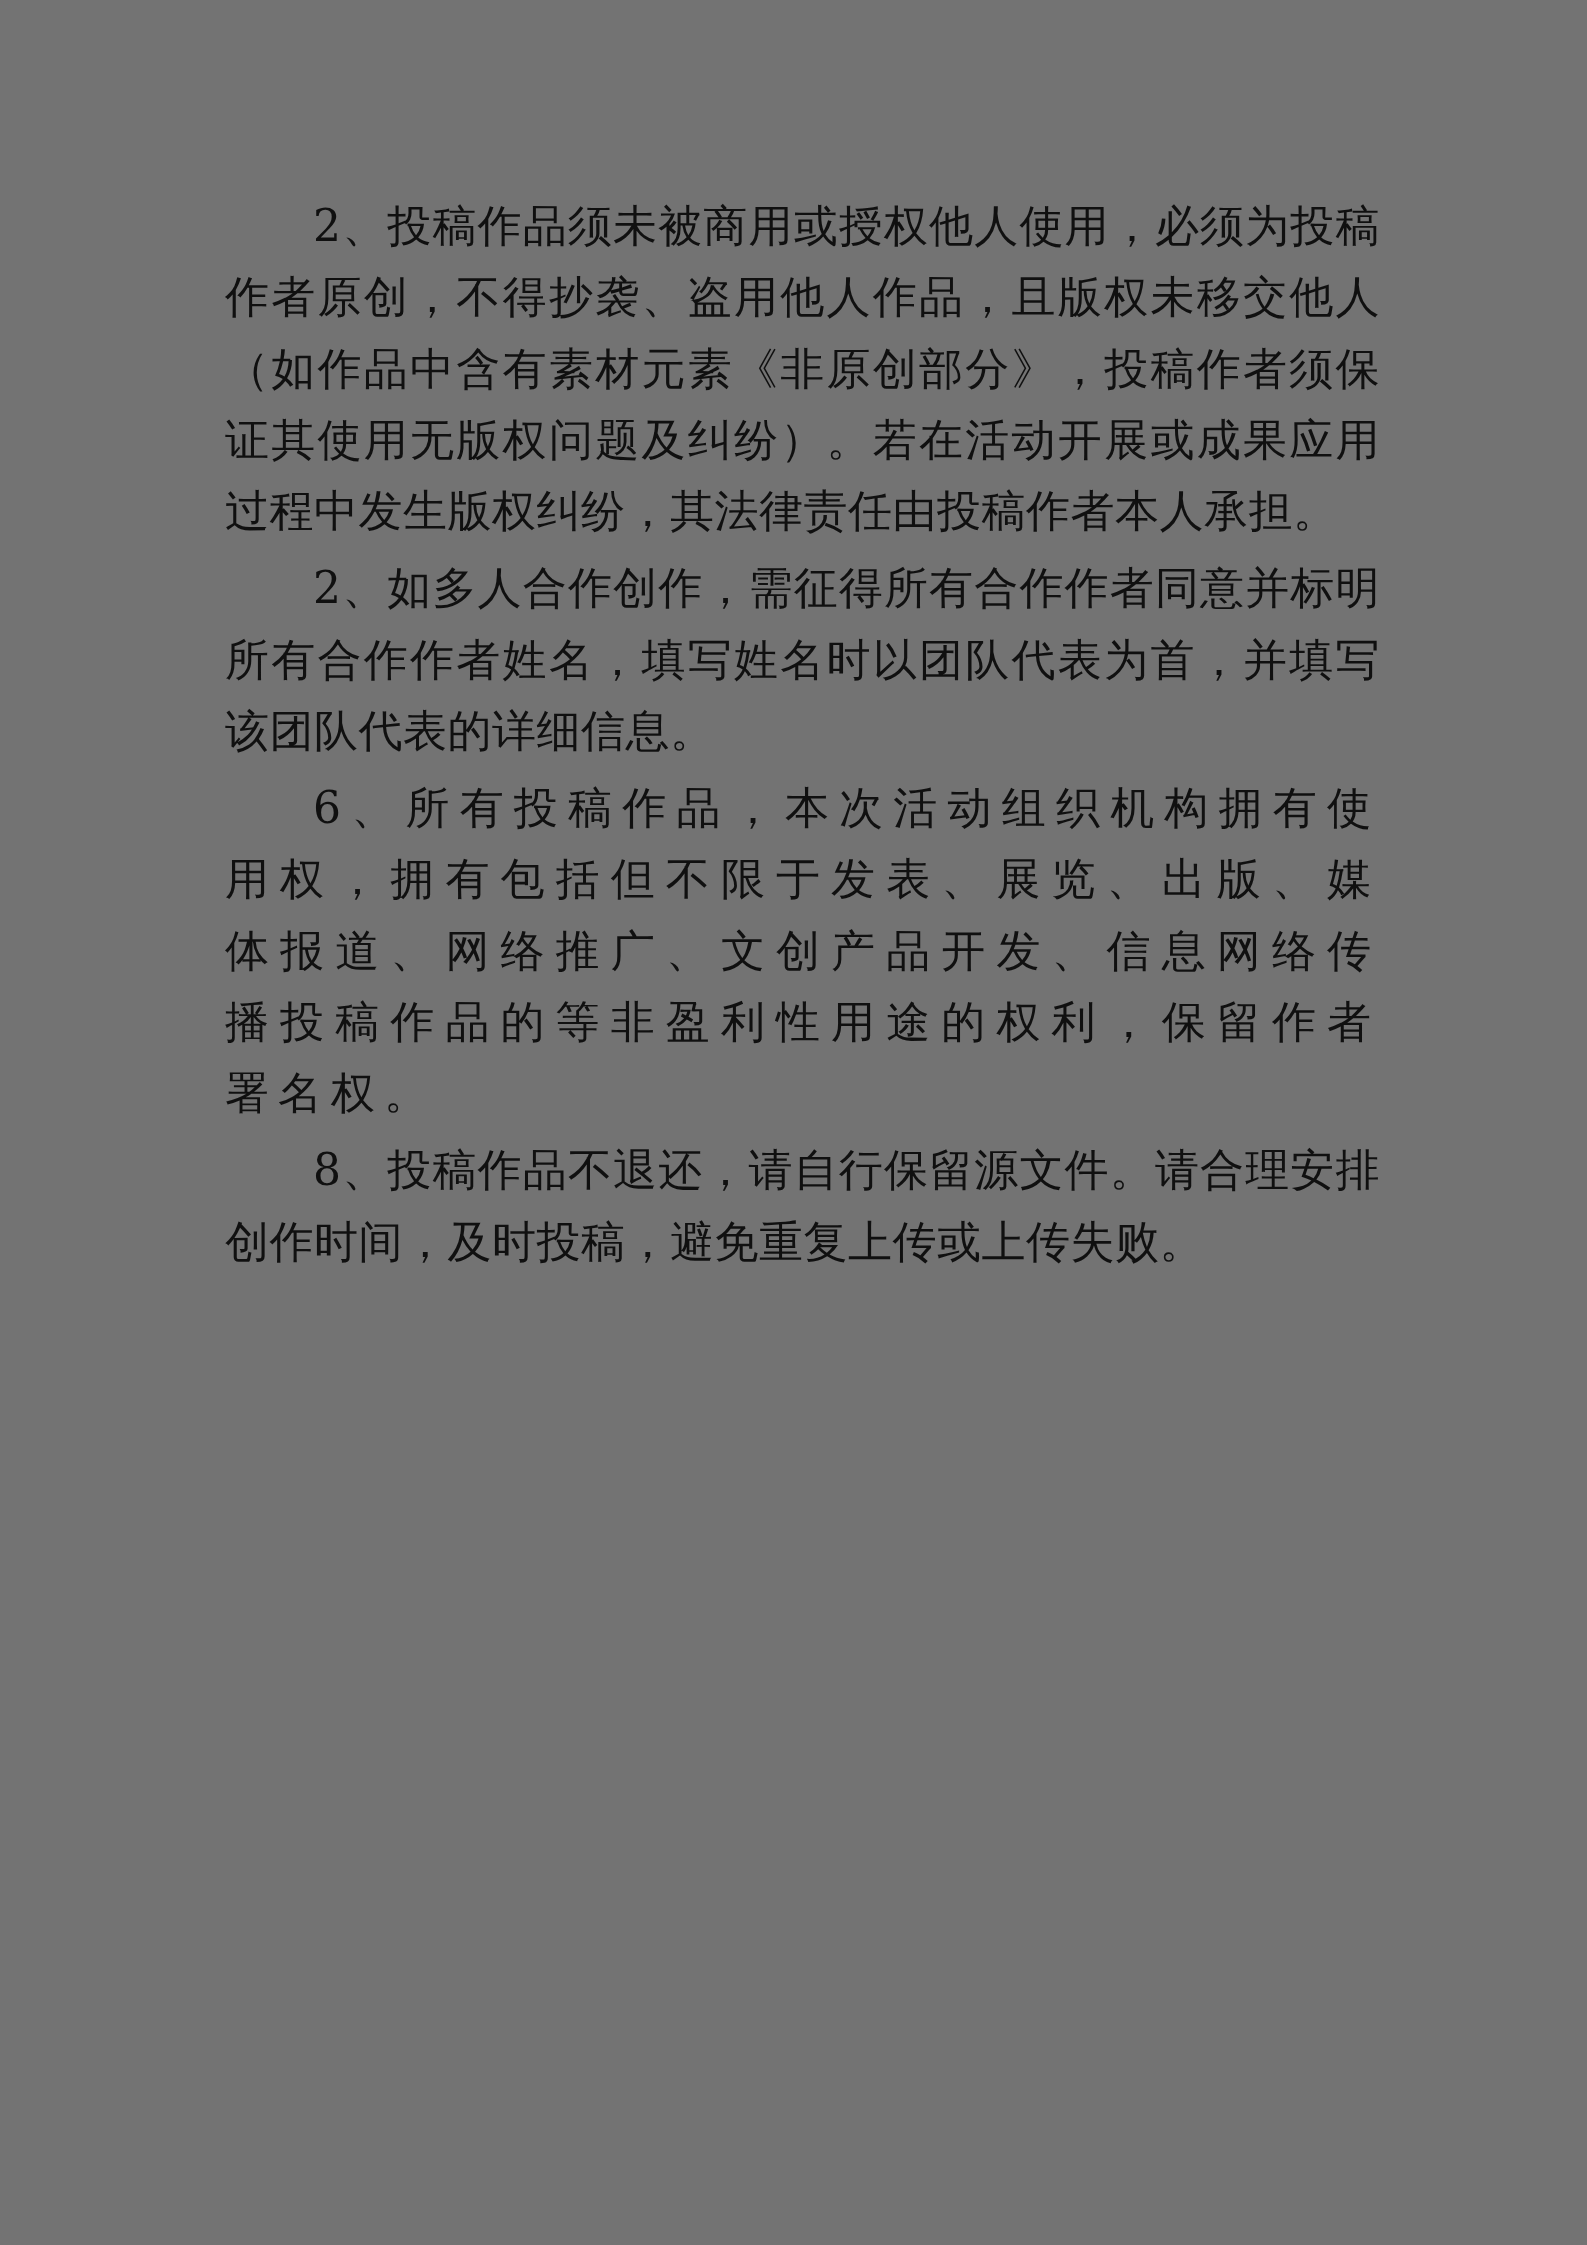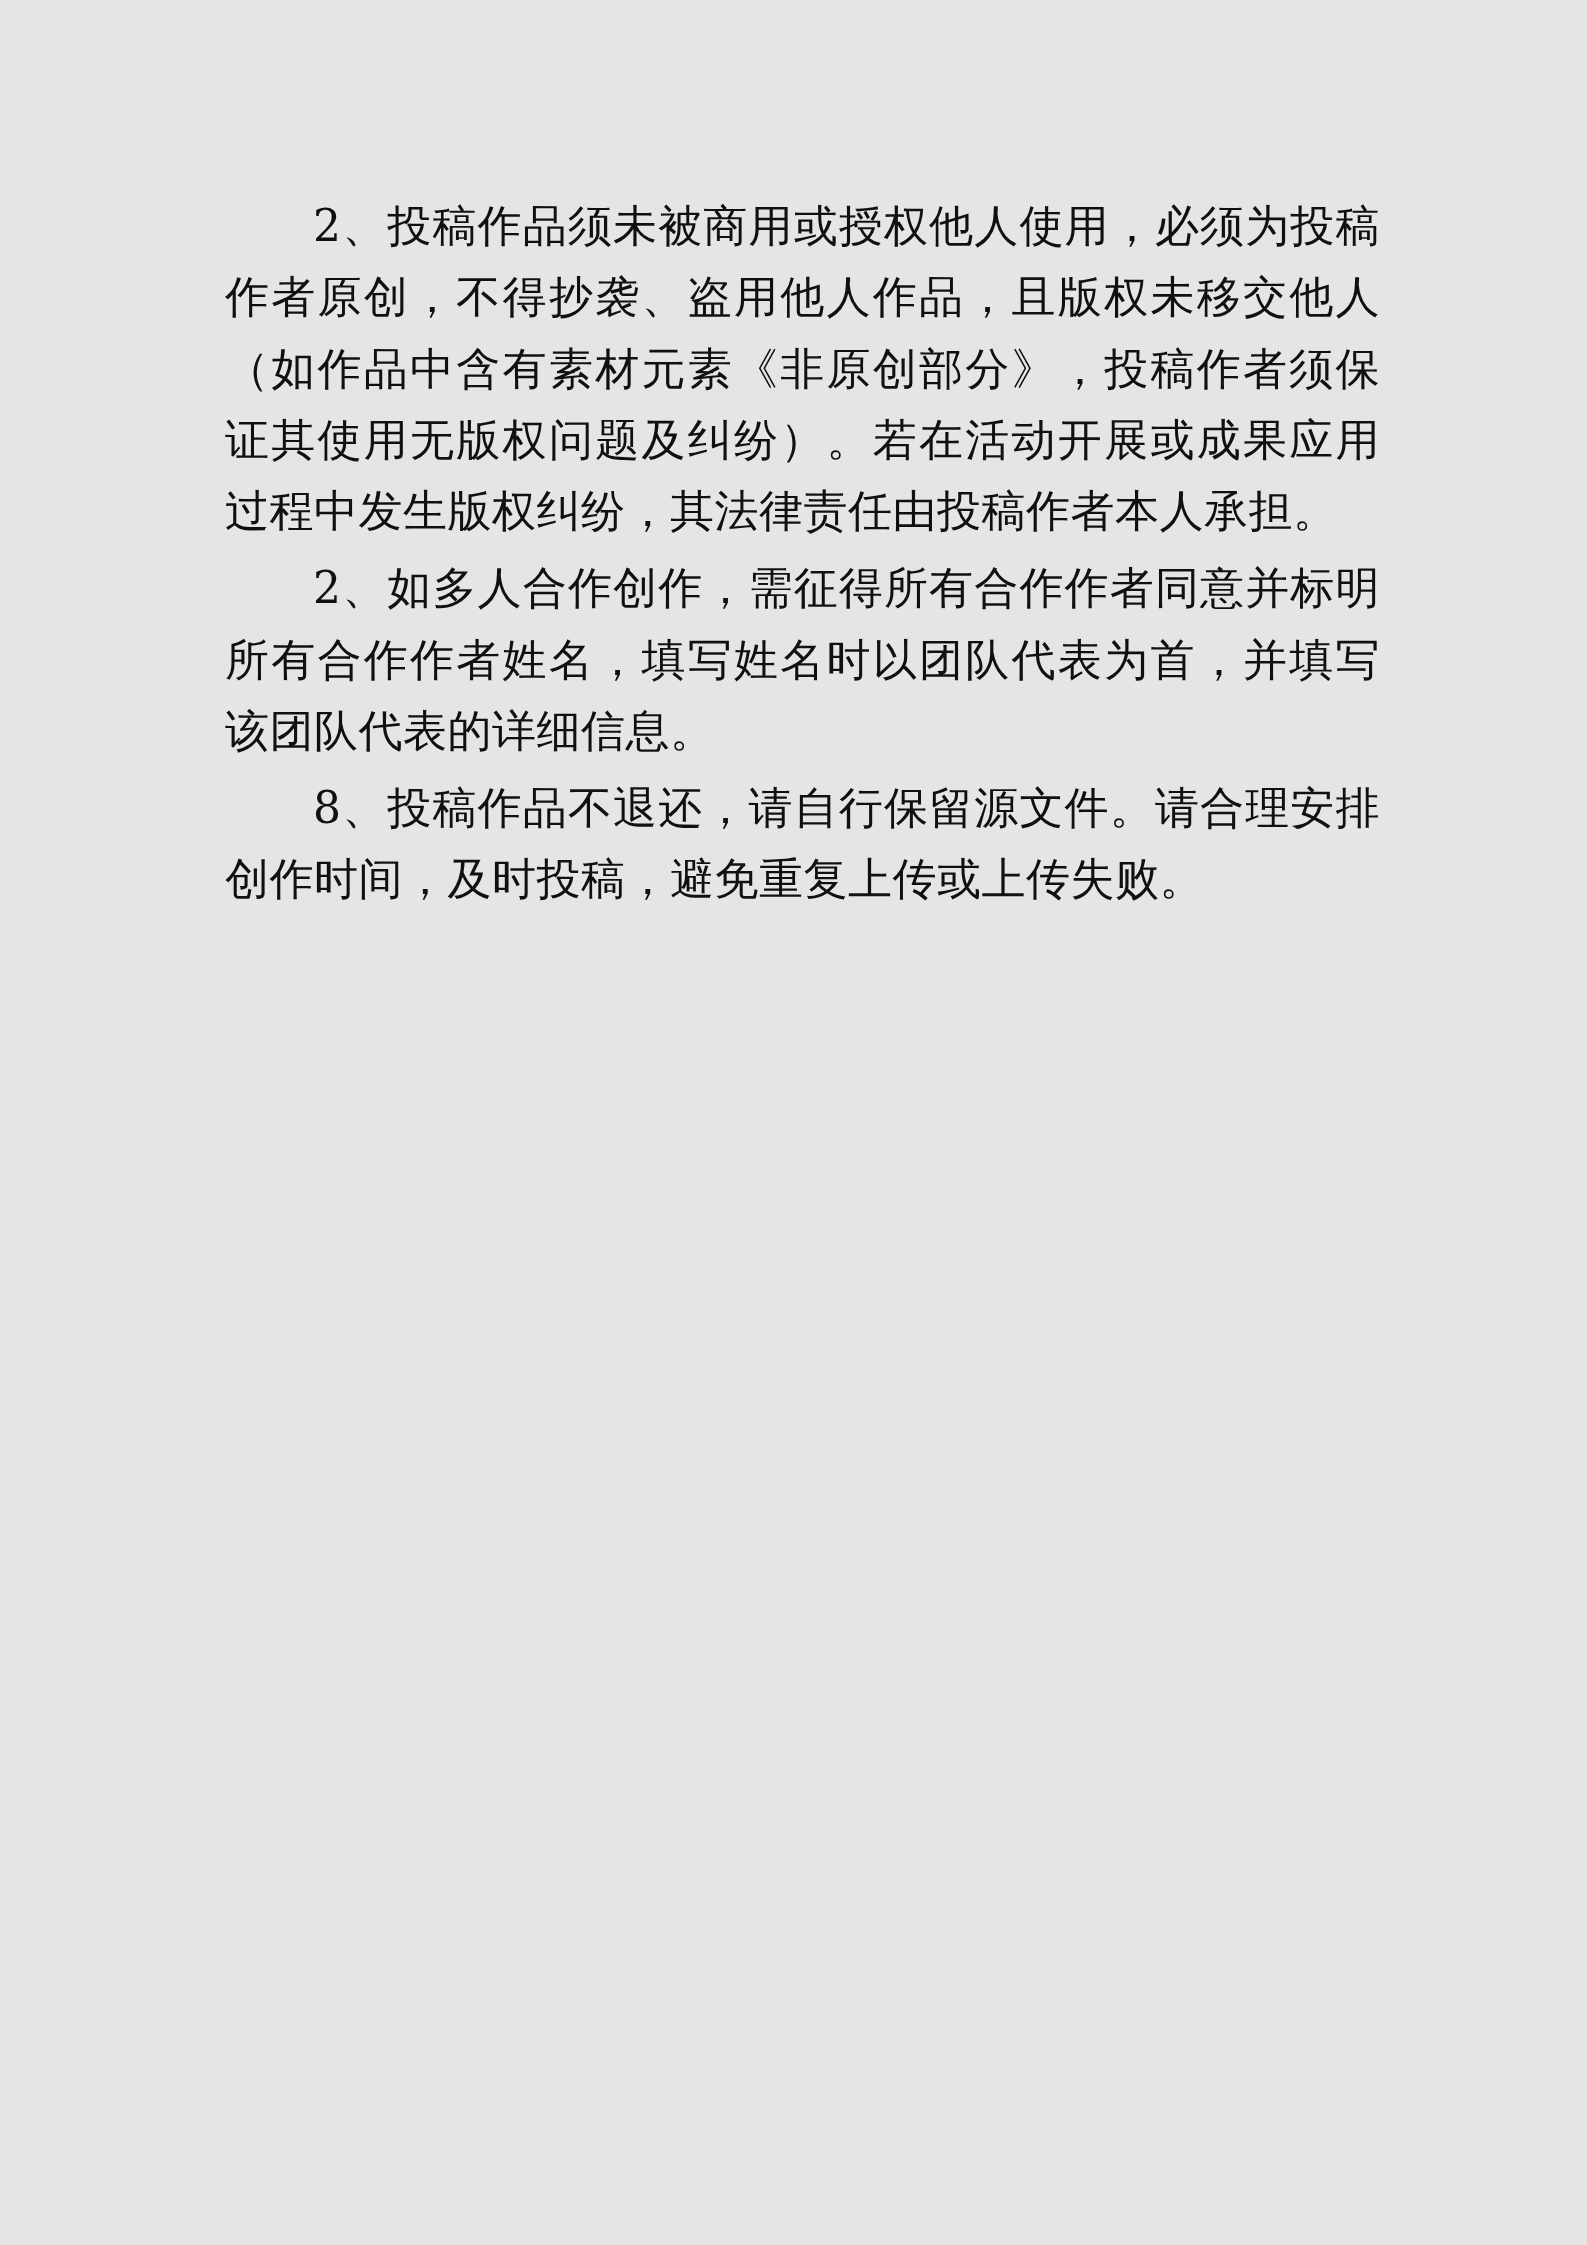--- a/index.html
+++ b/index.html
@@ -11,21 +11,21 @@
     width: 1587px;
     height: 2245px;
     font-family: "DejaVu Serif", serif;
     color: #1a1a1a;
   }
   .page {
     width: 1587px;
     height: 2245px;
     box-sizing: border-box;
     padding: 190px 200px 150px 225px;
-    background: #e5e5e5;
+    background: #737373;
     position: relative;
   }
   .doc-body {
     width: 1155px;
   }
   p.para {
     margin: 0 0 6px 0;
     font-size: 44px;
     line-height: 1.62;
     text-align: justify;
@@ -40,15 +40,16 @@
     letter-spacing: 9px;
   }
 </style>
 </head>
 <body>
 
 <div class="page">
   <div class="doc-body">
     <p class="para">2、投稿作品须未被商用或授权他人使用，必须为投稿作者原创，不得抄袭、盗用他人作品，且版权未移交他人（如作品中含有素材元素《非原创部分》，投稿作者须保证其使用无版权问题及纠纷）。若在活动开展或成果应用过程中发生版权纠纷，其法律责任由投稿作者本人承担。</p>
     <p class="para">2、如多人合作创作，需征得所有合作作者同意并标明所有合作作者姓名，填写姓名时以团队代表为首，并填写该团队代表的详细信息。</p>
+    <p class="para wide">6、所有投稿作品，本次活动组织机构拥有使用权，拥有包括但不限于发表、展览、出版、媒体报道、网络推广、文创产品开发、信息网络传播投稿作品的等非盈利性用途的权利，保留作者署名权。</p>
     <p class="para">8、投稿作品不退还，请自行保留源文件。请合理安排创作时间，及时投稿，避免重复上传或上传失败。</p>
   </div>
 </div>
 
 </body></html>

